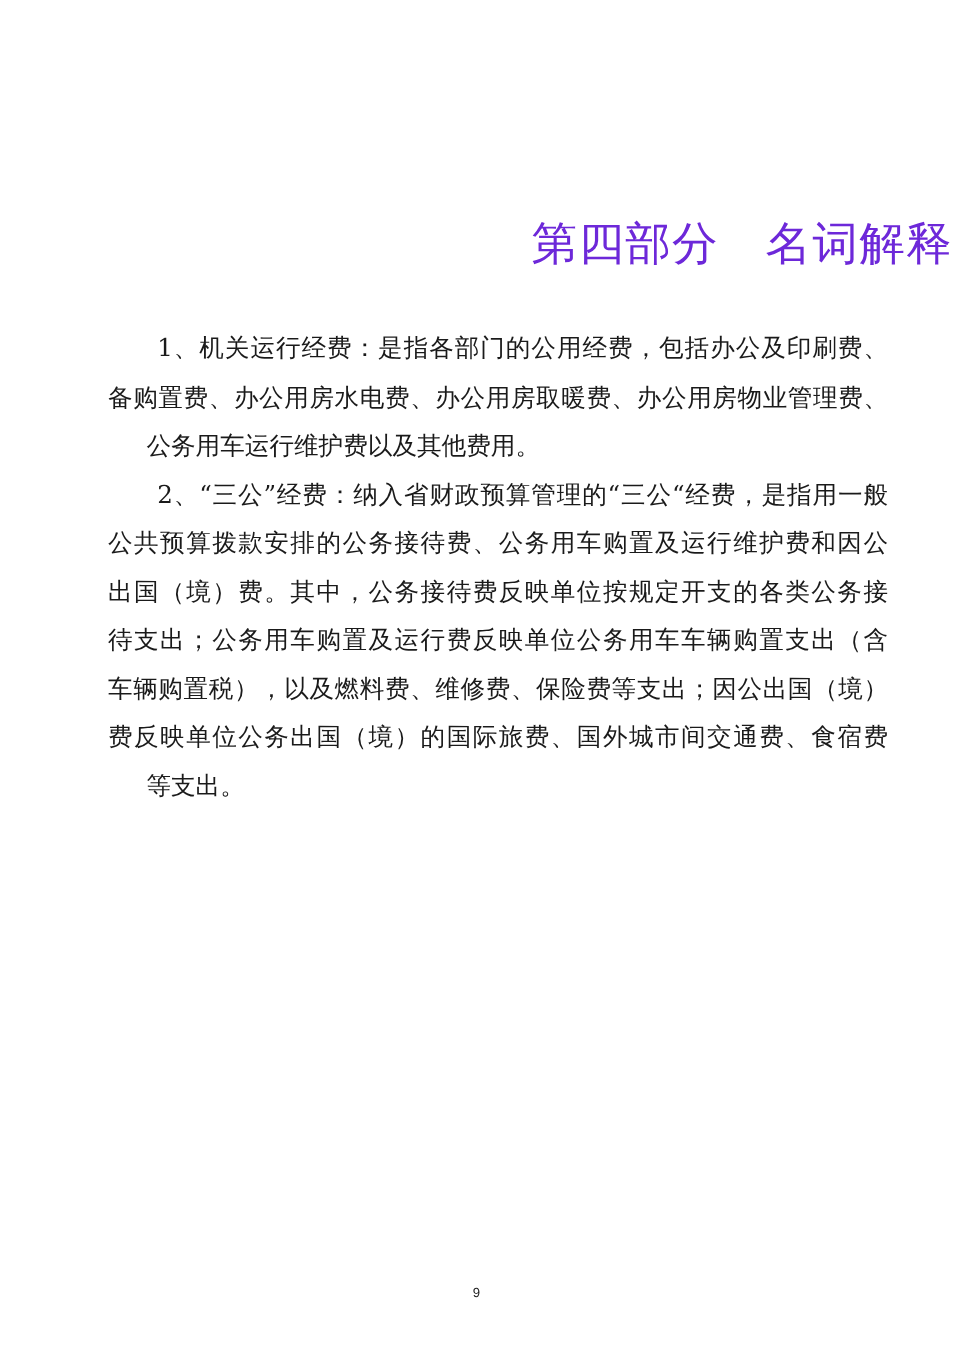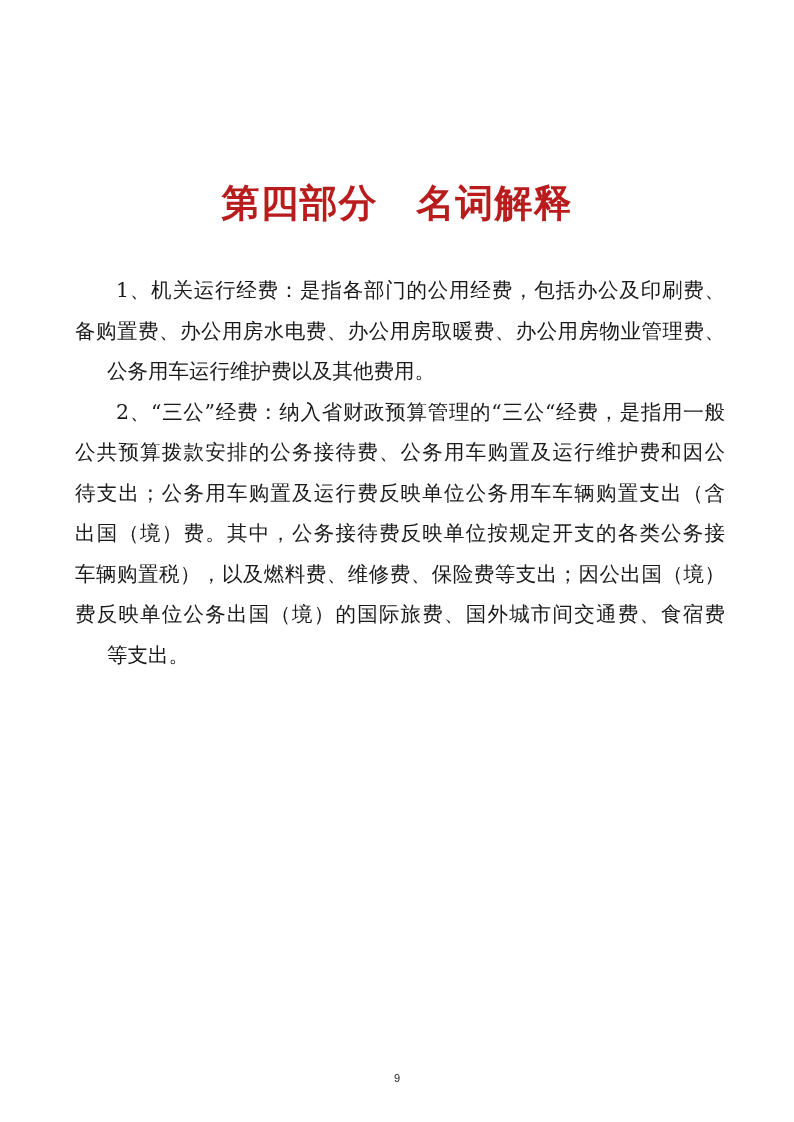--- a/index.html
+++ b/index.html
@@ -19,32 +19,31 @@
       left: 0; top: 0;
       width: 794px;
       height: 1122px;
       background: #ffffff;
     }
     .title {
       position: absolute;
       left: 0;
       top: 178px;
       width: 794px;
-      text-align: center;
+      text-align: right;
       font-family: "DejaVu Sans", "Liberation Sans", sans-serif;
       font-size: 38px;
       line-height: 50px;
       letter-spacing: 1px;
-      color: #b91c1c;
+      color: #6d28d9;
       white-space: pre;
-      font-weight: bold;
     }
     .body-text {
       position: absolute;
-      left: 75px;
+      left: 90px;
       top: 270px;
       width: 650px;
       font-family: "DejaVu Serif", "Liberation Serif", serif;
       font-size: 20.5px;
       color: #1a1a1a;
     }
     .line {
       height: 40.5px;
       line-height: 40.5px;
       white-space: nowrap;
@@ -81,22 +80,22 @@
 
     <div class="paragraph">
       <div class="line indent">1、机关运行经费：是指各部门的公用经费，包括办公及印刷费、</div>
       <div class="line">备购置费、办公用房水电费、办公用房取暖费、办公用房物业管理费、</div>
       <div class="line last">公务用车运行维护费以及其他费用。</div>
     </div>
 
     <div class="paragraph">
       <div class="line indent">2、“三公”经费：纳入省财政预算管理的“三公“经费，是指用一般</div>
       <div class="line">公共预算拨款安排的公务接待费、公务用车购置及运行维护费和因公</div>
+      <div class="line">出国（境）费。其中，公务接待费反映单位按规定开支的各类公务接</div>
       <div class="line">待支出；公务用车购置及运行费反映单位公务用车车辆购置支出（含</div>
-      <div class="line">出国（境）费。其中，公务接待费反映单位按规定开支的各类公务接</div>
       <div class="line">车辆购置税），以及燃料费、维修费、保险费等支出；因公出国（境）</div>
       <div class="line">费反映单位公务出国（境）的国际旅费、国外城市间交通费、食宿费</div>
       <div class="line last">等支出。</div>
     </div>
 
   </div>
 
   <div class="page-number">9</div>
 
 </div>

